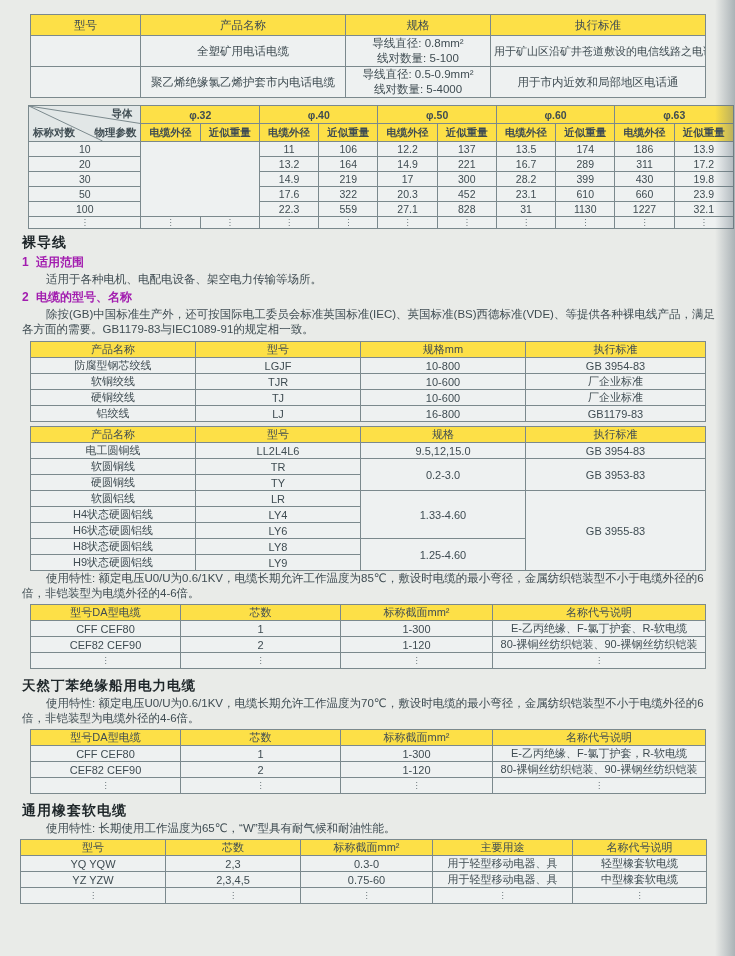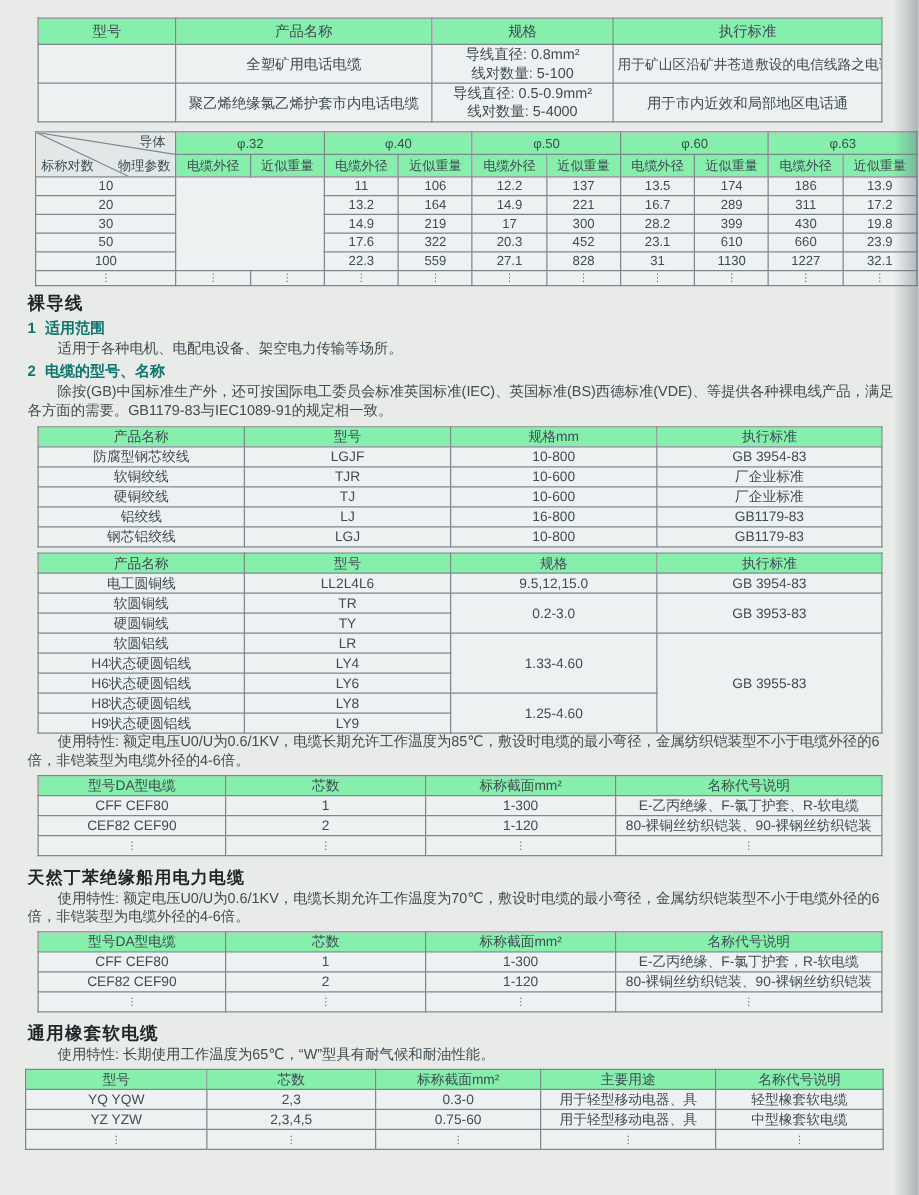--- a/index.html
+++ b/index.html
@@ -19,41 +19,41 @@
   }
   table{border-collapse:collapse;background:#eef1f1;table-layout:fixed;}
   th,td{
     border:1px solid #7b898d;
     font-weight:normal;
     text-align:center;
     padding:0 3px;
     overflow:hidden;
     white-space:nowrap;
   }
-  th{background:#86efac;}
+  th{background:#fde047;}
   
   .t1{margin:14px 0 0 30px;width:675px;font-size:11.5px;}
   .t1 th{height:20px;}
   .t1 td{height:30px;}
   
   .t2{margin:7px 0 0 28px;width:706px;font-size:10.5px;}
-  .t2 th{height:17px;}
+  .t2 th{height:17px;font-weight:bold;}
   .t2 td{height:14px;}
   .t2 .dots td,.dots td{height:11px;}
   .corner{position:relative;padding:0;background:#e2e7e7;}
   .diag{position:absolute;left:0;top:0;width:100%;height:100%;}
   .diag line{stroke:#7b898d;stroke-width:1;vector-effect:non-scaling-stroke;}
   .c-top{position:absolute;top:1px;right:8px;font-size:10.5px;}
   .c-mid{position:absolute;bottom:1px;right:4px;font-size:10.5px;}
   .c-bot{position:absolute;bottom:1px;left:4px;font-size:10.5px;}
   .vd{font-size:8px;color:#5a676c;line-height:8px;}
   
   .sec-title{font-size:14px;font-weight:bold;color:#1e2629;margin:5px 0 1px 22px;letter-spacing:1px;}
   .sub-title{font-size:13.5px;font-weight:bold;color:#1e2629;margin:3px 0 1px 22px;letter-spacing:1px;}
-  .item-title{font-size:12px;font-weight:bold;color:#0f766e;margin:2px 0 1px 22px;}
+  .item-title{font-size:12px;font-weight:bold;color:#a21caf;margin:2px 0 1px 22px;}
   .item-title .num{display:inline-block;width:14px;font-weight:bold;}
   .body-text{font-size:11.5px;line-height:15px;margin:0 14px 0 22px;text-indent:24px;color:#3f4c52;}
   
   .t3,.t4{margin:4px 0 0 30px;width:675px;font-size:11px;}
   .t3 th,.t3 td{height:14px;}
   .t4 th,.t4 td{height:14px;}
   
   .t5{margin:3px 0 0 30px;width:675px;font-size:11px;}
   .t5 th{height:15px;}
   .t5 td{height:15px;}
@@ -259,26 +259,20 @@
       <td>TJ</td>
       <td>10-600</td>
       <td>厂企业标准</td>
     </tr>
     <tr>
       <td>铝绞线</td>
       <td>LJ</td>
       <td>16-800</td>
       <td>GB1179-83</td>
     </tr>
-    <tr>
-      <td>钢芯铝绞线</td>
-      <td>LGJ</td>
-      <td>10-800</td>
-      <td>GB1179-83</td>
-    </tr>
   </tbody>
     </table>
 
   <table class="t4">
     <colgroup>
         <col style="width:165px">
         <col style="width:165px">
         <col style="width:165px">
         <col style="width:180px">
       </colgroup>

